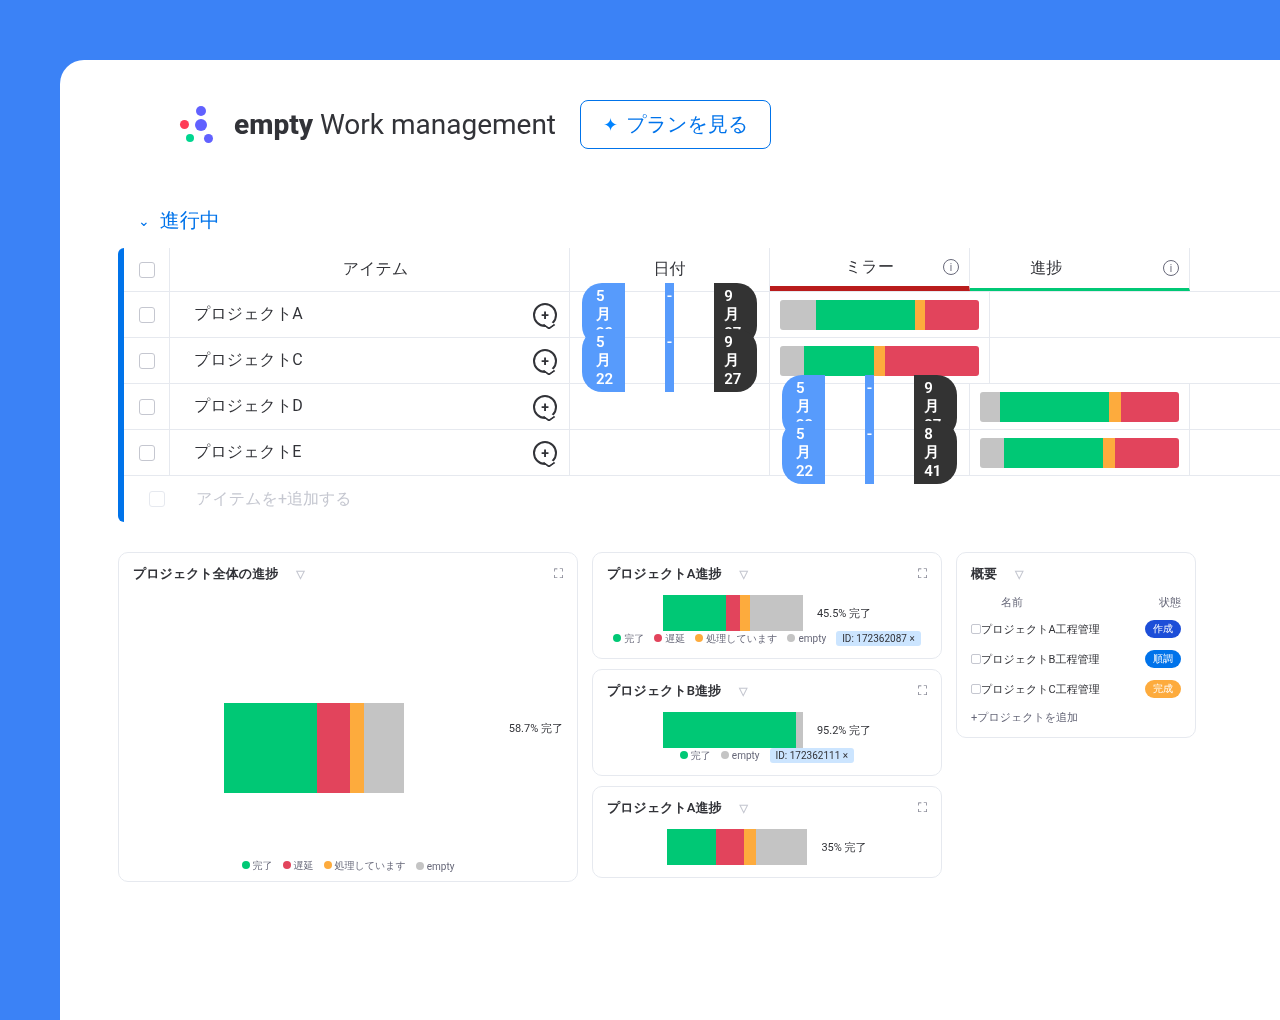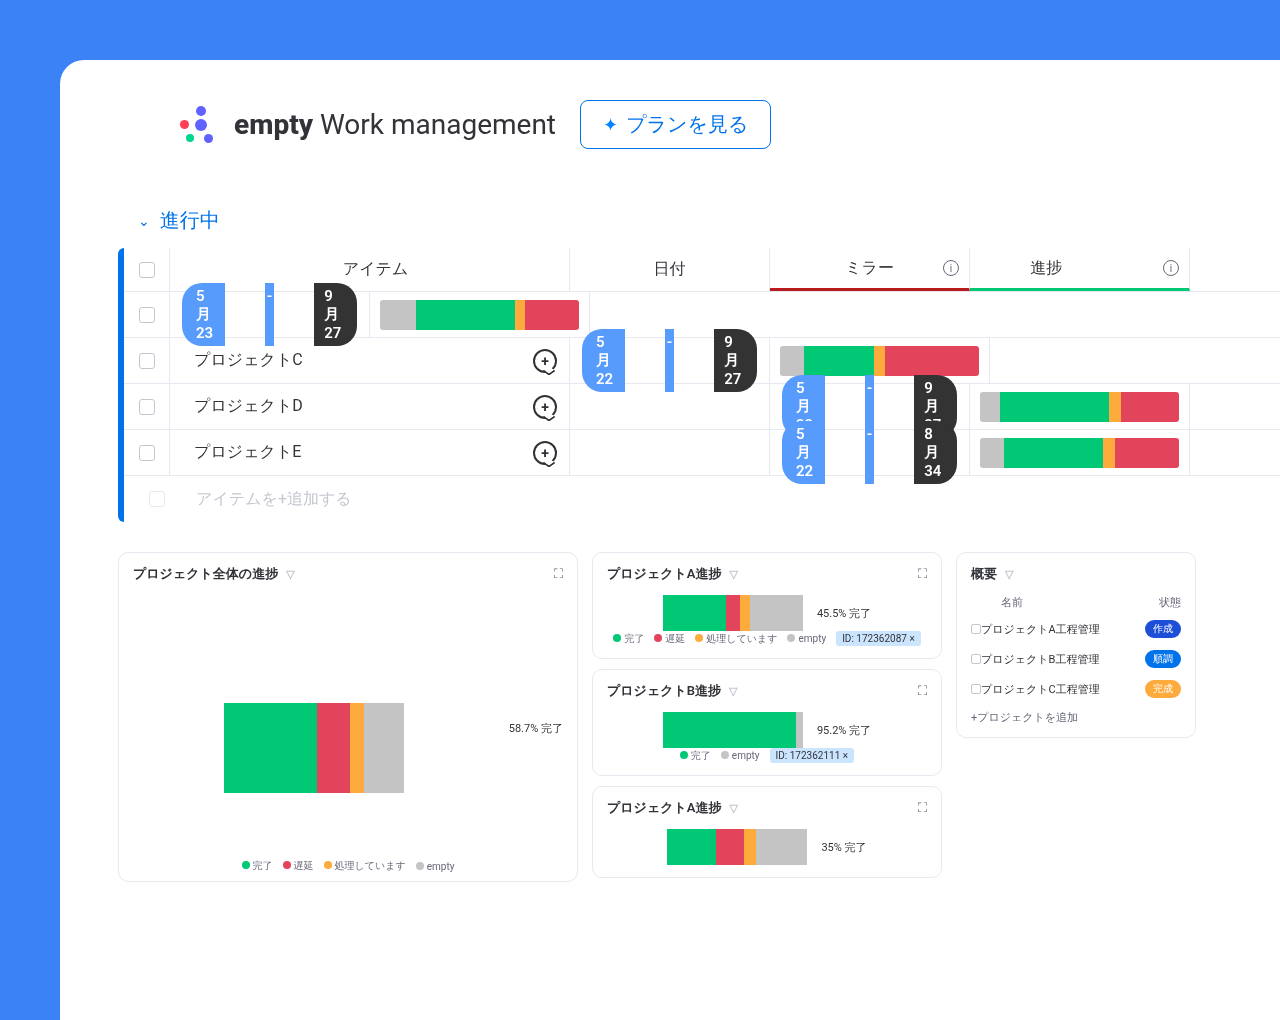--- a/index.html
+++ b/index.html
@@ -26,39 +26,39 @@
 .row { display: flex; border-bottom: 1px solid #e6e9ef; align-items: stretch; height: 46px; }
 .row.header-row { height: 44px; font-weight: 400; color: #323338; }
 .cell { border-right: 1px solid #e6e9ef; display: flex; align-items: center; padding: 0 12px; color: #323338; font-size: 16px; }
 .cb-cell { width: 46px; justify-content: center; }
 .cb { width: 16px; height: 16px; border: 1.5px solid #c5c7d0; border-radius: 3px; }
 .item-cell { width: 400px; justify-content: space-between; padding-left: 24px; }
 .date-cell { width: 200px; justify-content: center; }
 .mirror-cell { width: 200px; justify-content: center; position: relative; }
 .progress-cell { width: 220px; padding: 6px 10px; }
 .info-icon { position: absolute; right: 10px; color: #676879; font-size: 14px; border: 1.5px solid #676879; width: 16px; height: 16px; border-radius: 50%; display: flex; align-items: center; justify-content: center; font-size: 10px; }
-.header-row .mirror-cell { border-bottom: 3px solid #b91c1c; }
+.header-row .mirror-cell { border-bottom: 5px solid #b91c1c; }
 .header-row .progress-cell { border-bottom: 3px solid #00c875; justify-content: center; }
 .header-row .progress-cell .info-icon { position: static; margin-left: auto; }
 .chat-icon { width: 24px; height: 24px; border: 2px solid #323338; border-radius: 50%; display: flex; align-items: center; justify-content: center; position: relative; }
 .chat-icon:after { content:"+"; font-size: 14px; font-weight: bold; }
 .chat-icon:before { content:""; position:absolute; bottom:-4px; right:2px; width:6px; height:6px; background:white; border-right:2px solid #323338; border-bottom:2px solid #323338; transform: rotate(45deg) skew(-10deg,-10deg); border-radius: 0 0 2px 0;}
 .date-pill { display: flex; border-radius: 20px; overflow: hidden; font-size: 15px; font-weight: 600; color: white; gap: 40px; }
 .date-pill .l { background: #579bfc; padding: 4px 10px 4px 14px; }
 .date-pill .r { background: #333333; padding: 4px 14px 4px 10px; }
 .date-pill .sep { background: #579bfc; padding: 4px 2px; }
 .pbar { width: 100%; height: 30px; display: flex; border-radius: 3px; overflow: hidden; }
 .pbar > div { height: 100%; }
 .add-row { display: flex; align-items: center; height: 46px; padding-left: 10px; color: #676879; }
 .add-row .cb-cell { border-right: none; }
 .add-text { font-size: 16px; color: #c5c7d0; padding-left: 16px; }
 .dash { display: flex; gap: 14px; margin-top: 30px; padding-right: 0; }
 .widget { background: white; border: 1px solid #e6e9ef; border-radius: 10px; padding: 12px 14px; }
 .w-head { display: flex; align-items: center; justify-content: space-between; margin-bottom: 12px; }
-.w-title { font-size: 13px; font-weight: 600; color: #323338; display: flex; align-items: center; gap: 8px; }
+.w-title { font-size: 13px; font-weight: 600; color: #323338; display: flex; align-items: center; gap: 18px; }
 .filter-icon { color: #c5c7d0; font-size: 11px; }
 .expand-icon { color: #676879; font-size: 13px; }
 .w-body { display: flex; align-items: center; gap: 14px; justify-content: center; }
 .mini-bar { height: 36px; display: flex; min-width: 140px; }
 .mini-bar > div { height: 100%; }
 .pct { font-size: 11px; color: #323338; white-space: nowrap; }
 .legend { display: flex; gap: 10px; font-size: 10px; color: #676879; justify-content: center; flex-wrap: wrap; margin-top: 0; align-items: center; }
 .dot2 { width: 8px; height: 8px; border-radius: 50%; display: inline-block; margin-right: 3px; }
 .id-tag { background: #cce5ff; color: #323338; font-size: 10px; padding: 2px 6px; border-radius: 3px; }
 .col-left { width: 460px; }
@@ -116,20 +116,24 @@
           <div class="cell progress-cell">
               <span style="margin:0 auto">進捗</span>
               <span class="info-icon">i</span>
             </div>
         </div>
         <div id="rows">
             <div class="row">
     <div class="cell cb-cell">
                 <div class="cb"></div>
               </div>
+    <div class="cell item-cell">
+                <span>プロジェクトA</span>
+                <span class="chat-icon"></span>
+              </div>
     <div class="cell mirror-cell">
                 <div class="date-pill">
                   <span class="l">5月 23</span>
                   <span class="sep">-</span>
                   <span class="r">9月 27</span>
                 </div>
               </div>
     <div class="cell progress-cell">
                 <div class="pbar">
                   <div style="background:#c4c4c4;width:18%"></div>
@@ -194,21 +198,21 @@
               </div>
     <div class="cell item-cell">
                 <span>プロジェクトE</span>
                 <span class="chat-icon"></span>
               </div>
     <div class="cell date-cell"></div>
     <div class="cell mirror-cell">
                 <div class="date-pill">
                   <span class="l">5月 22</span>
                   <span class="sep">-</span>
-                  <span class="r">8月 34</span>
+                  <span class="r">8月 41</span>
                 </div>
               </div>
     <div class="cell progress-cell">
                 <div class="pbar">
                   <div style="background:#c4c4c4;width:12%"></div>
                   <div style="background:#00c875;width:50%"></div>
                   <div style="background:#fdab3d;width:6%"></div>
                   <div style="background:#e2445c;width:32%"></div>
                 </div>
               </div>

